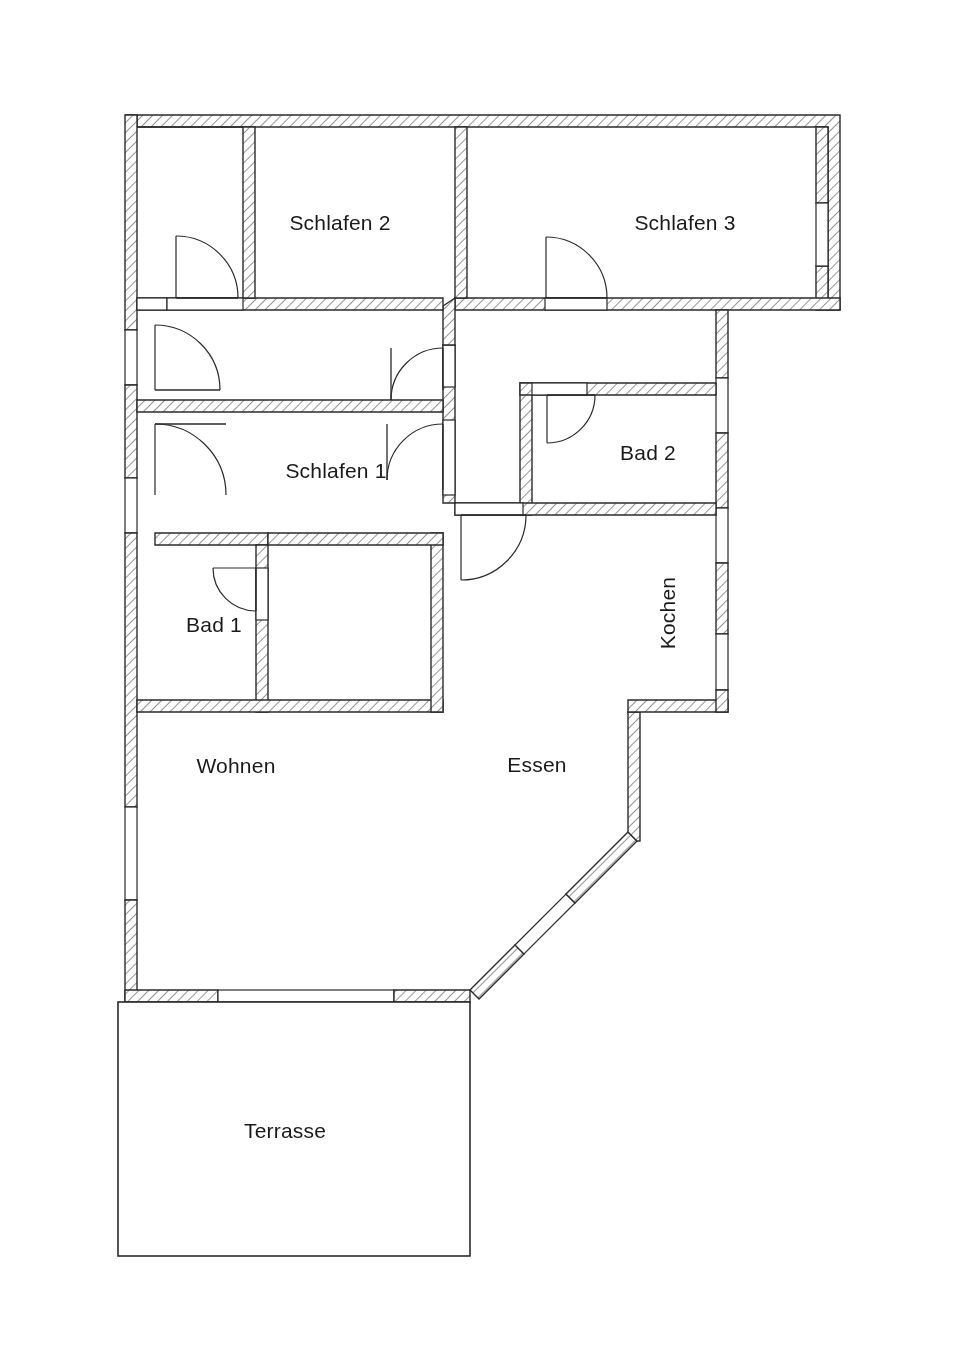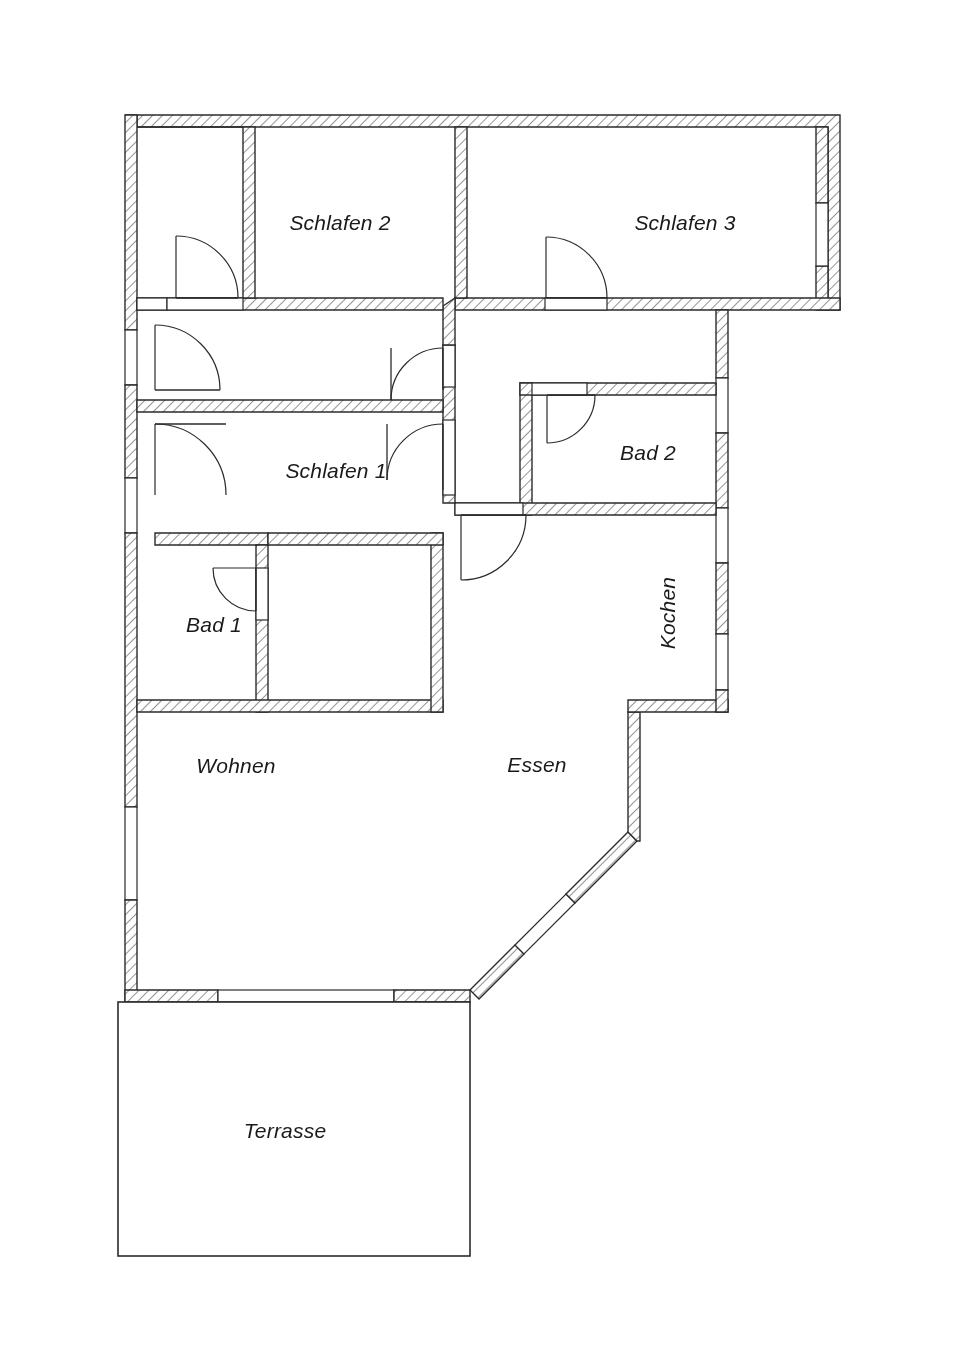--- a/index.html
+++ b/index.html
@@ -13,21 +13,20 @@
     font-family: "Liberation Sans", sans-serif;
     position: relative;
     overflow: hidden;
   }
   #plan-root {
     position: absolute;
     left: 0;
     top: 0;
     width: 960px;
     height: 1358px;
-    font-style: italic;
   }
   svg#floorplan {
     display: block;
     width: 960px;
     height: 1358px;
     background: #ffffff;
   }
   .room-label {
     font-family: "Liberation Sans", sans-serif;
     font-size: 21px;

